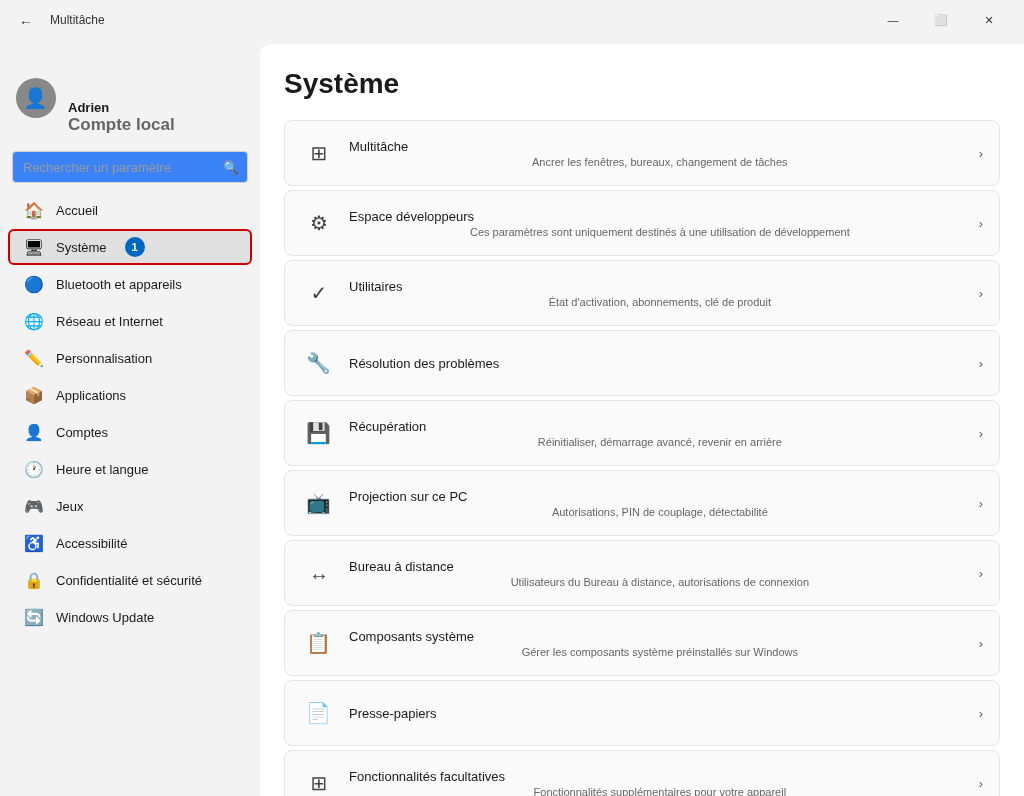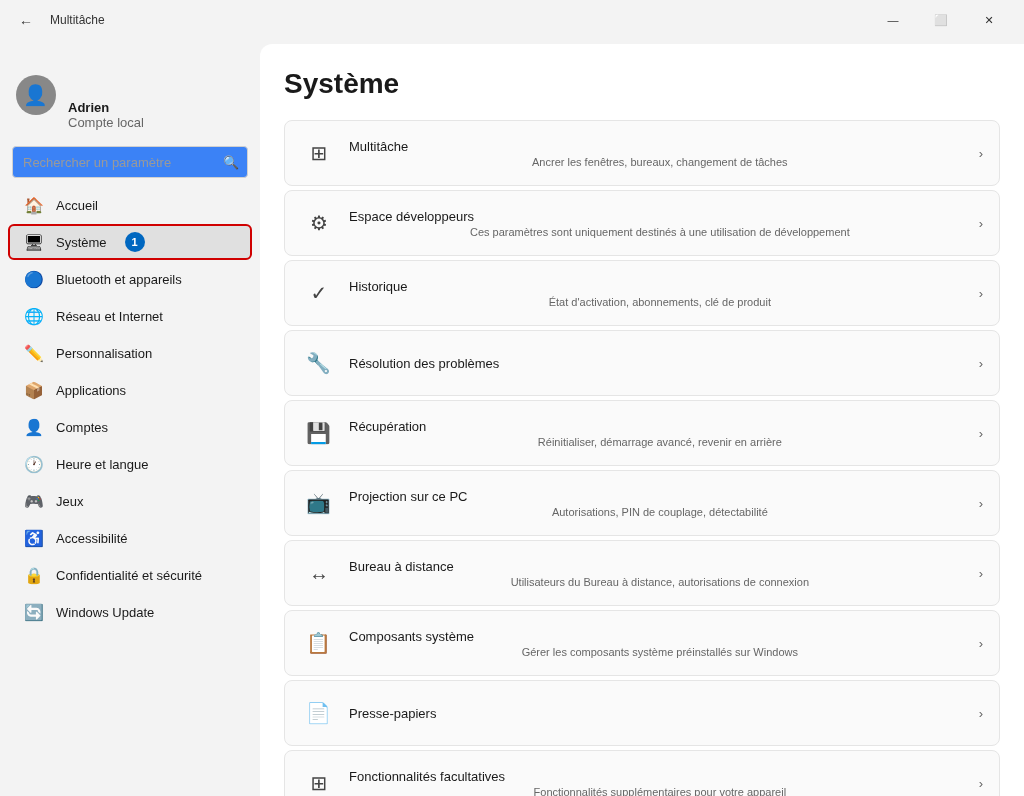--- a/index.html
+++ b/index.html
@@ -92,21 +92,21 @@
       background: #888;
       display: flex;
       align-items: center;
       justify-content: center;
       color: white;
       font-size: 20px;
       flex-shrink: 0;
     }
     .user-info { display: flex; flex-direction: column; margin-top: 40px; }
     .user-name { font-size: 13px; font-weight: 600; color: #1a1a1a; }
-    .user-type { font-size: 13px; color: #666; }
+    .user-type { font-size: 17px; color: #666; font-weight: bold; }
 
     
     .search-box {
       margin: 0 12px 8px 12px;
       position: relative;
     }
     .search-input {
       width: 100%;
       height: 32px;
       border-radius: 4px;
@@ -318,21 +318,21 @@
           <div class="setting-icon">⚙</div>
           <div class="setting-text">
             <div class="setting-title">Espace développeurs</div>
             <div class="setting-desc">Ces paramètres sont uniquement destinés à une utilisation de développement</div>
           </div>
           <span class="setting-chevron">›</span>
         </div>
         <div class="setting-item">
           <div class="setting-icon">✓</div>
           <div class="setting-text">
-            <div class="setting-title">Historique</div>
+            <div class="setting-title">Utilitaires</div>
             <div class="setting-desc">État d'activation, abonnements, clé de produit</div>
           </div>
           <span class="setting-chevron">›</span>
         </div>
         <div class="setting-item">
           <div class="setting-icon">🔧</div>
           <div class="setting-text">
             <div class="setting-title">Résolution des problèmes</div>
           </div>
           <span class="setting-chevron">›</span>

